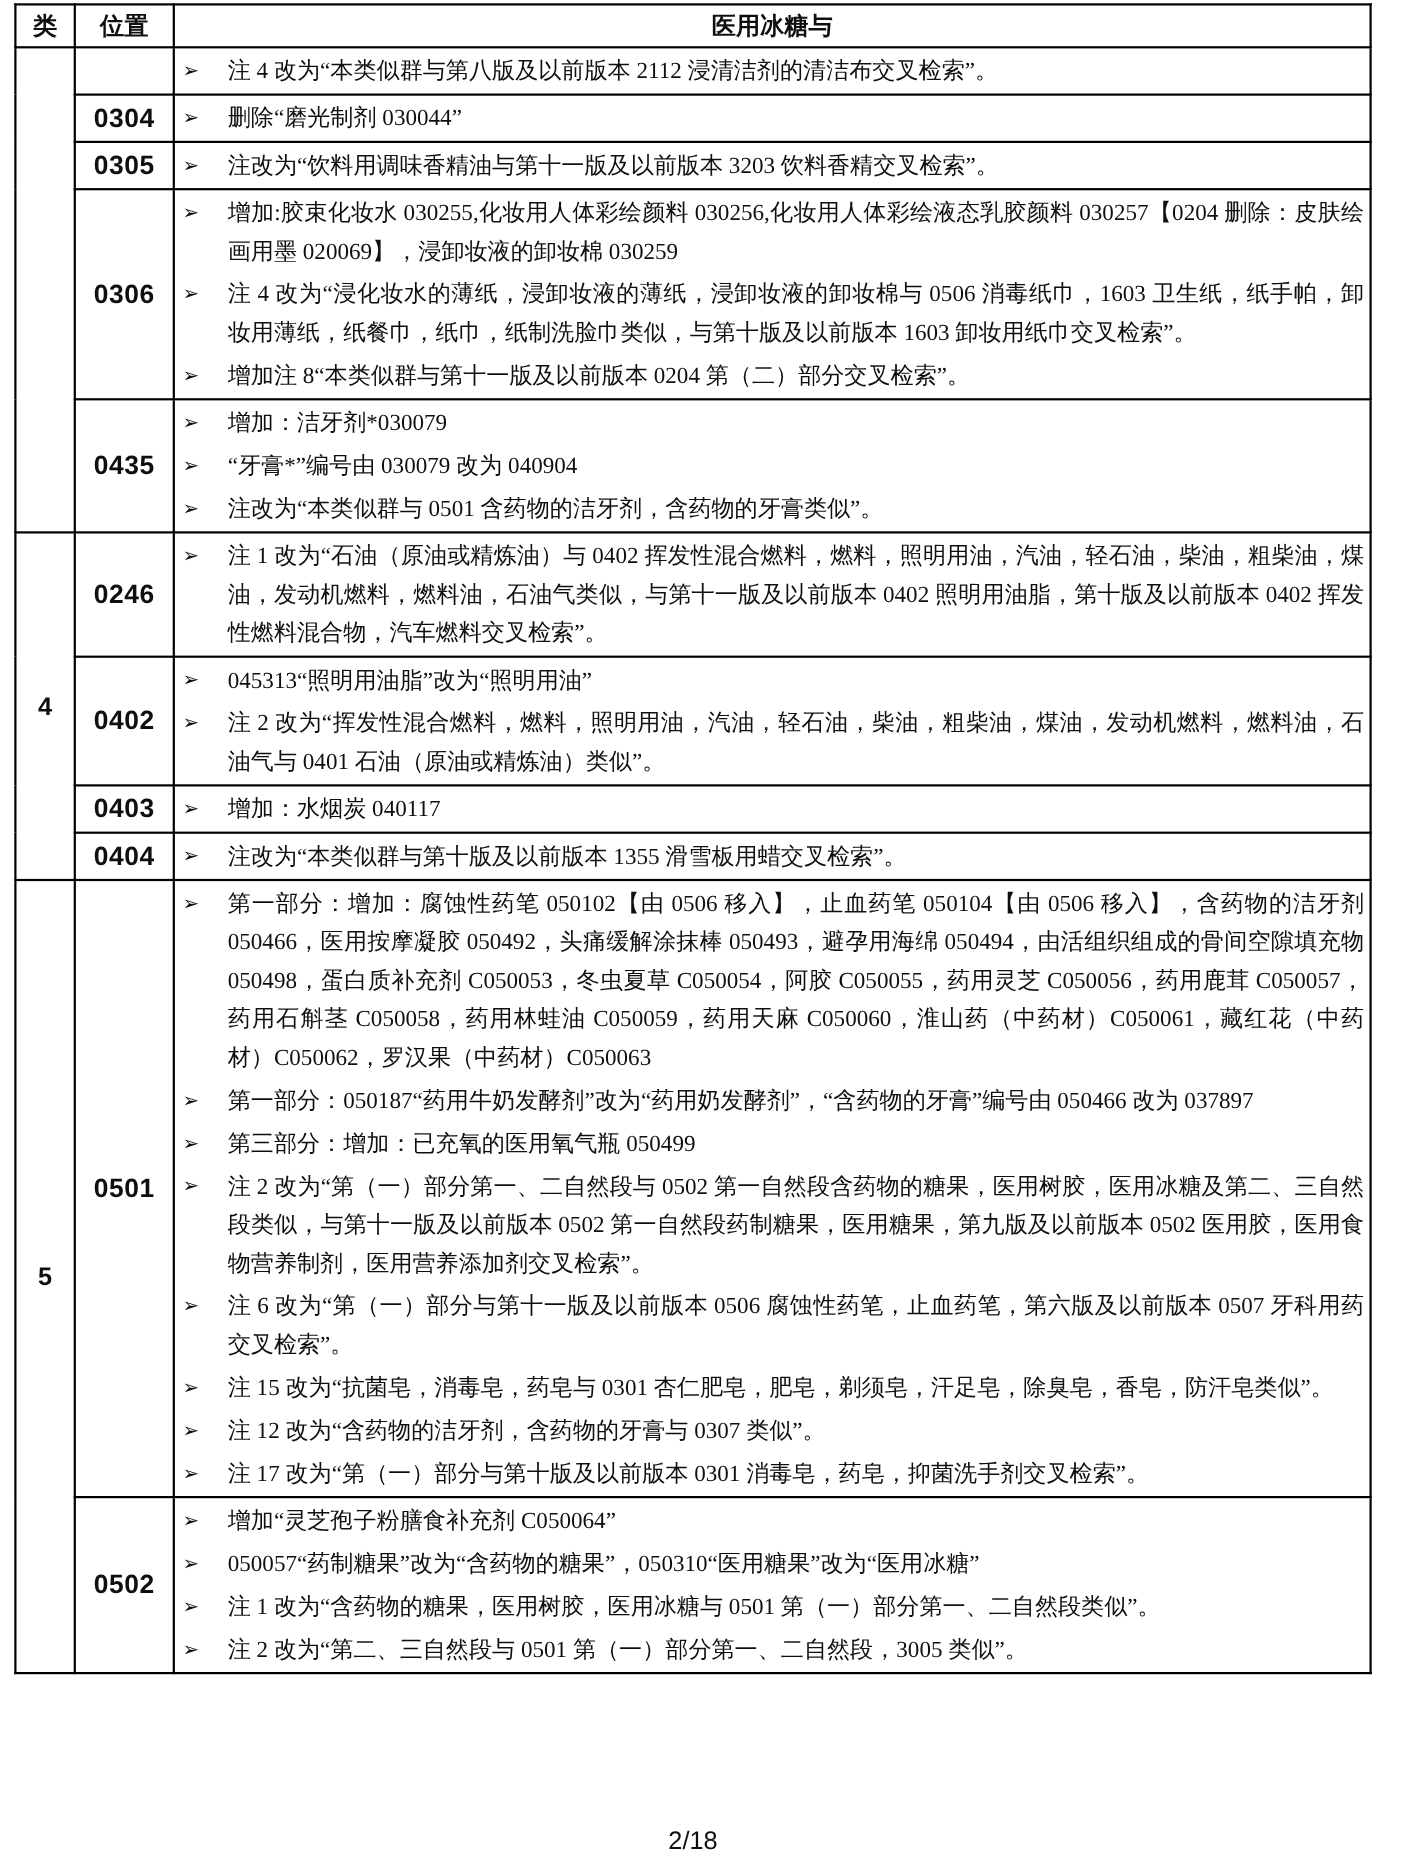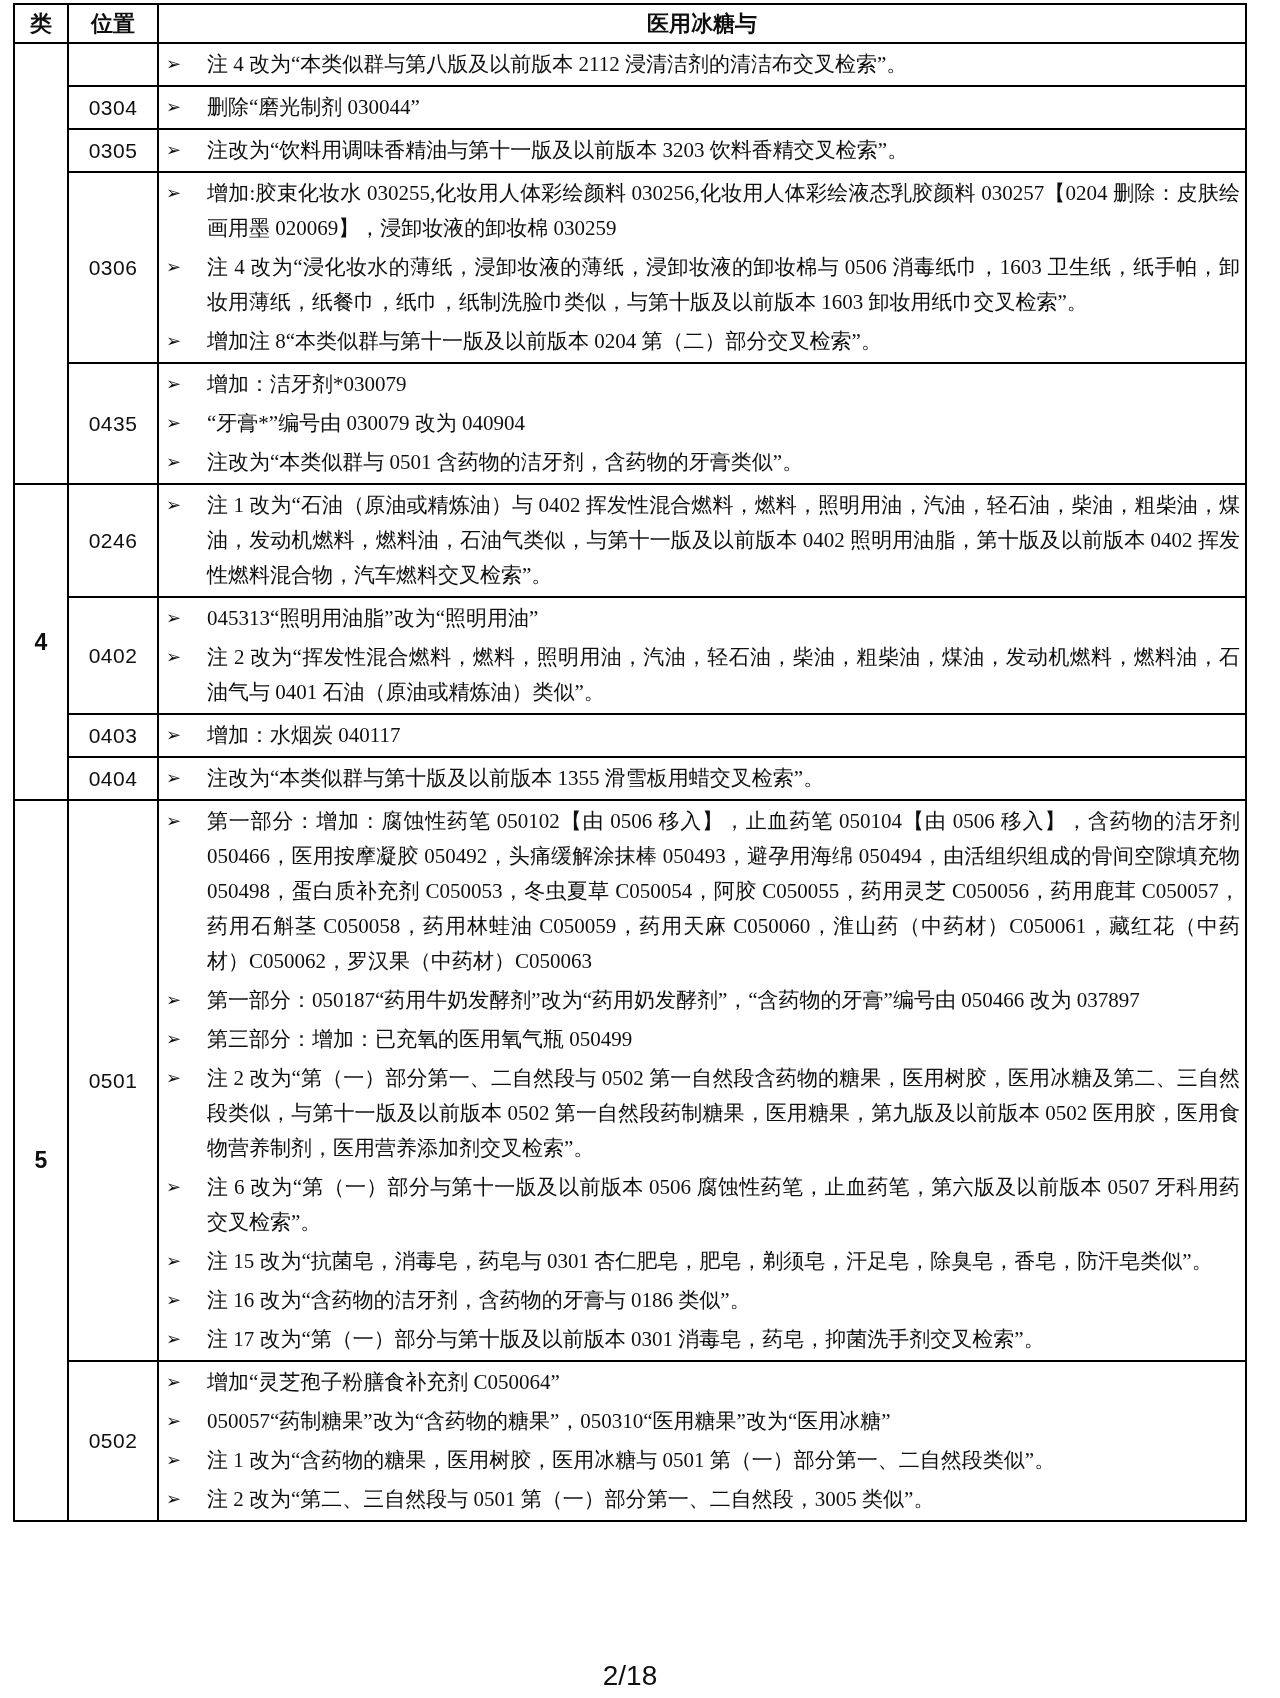--- a/index.html
+++ b/index.html
@@ -43,22 +43,22 @@
     vertical-align: middle;
     font-family: "Liberation Sans", "DejaVu Sans", sans-serif;
     font-size: 23px;
     font-weight: bold;
     padding: 0;
   }
   td.pos-cell {
     text-align: center;
     vertical-align: middle;
     font-family: "Liberation Sans", "DejaVu Sans", sans-serif;
-    font-size: 21px;
-    font-weight: normal;
+    font-size: 24px;
+    font-weight: bold;
     letter-spacing: 0.5px;
     padding: 0;
   }
   td.content-cell {
     vertical-align: middle;
     padding: 3px 0 3px 0;
   }
   .item {
     position: relative;
     padding-left: 48px;
@@ -79,21 +79,21 @@
     font-size: 18px;
     line-height: 35px;
   }
   .page-footer {
     position: absolute;
     left: 13px;
     top: 1660px;
     width: 1234px;
     text-align: center;
     font-family: "Liberation Sans", "DejaVu Sans", sans-serif;
-    font-size: 28px;
+    font-size: 23px;
     color: #0f0f0f;
   }
 </style>
 </head>
 <body>
 
 <div class="page">
   <table class="rev-table">
     <colgroup>
       <col style="width:54px">
@@ -172,21 +172,21 @@
         <tr>
           <td class="class-cell" rowspan="2">5</td>
           <td class="pos-cell">0501</td>
           <td class="content-cell">
             <div class="item"><span class="bullet">➢</span><span>第一部分：增加：腐蚀性药笔 050102【由 0506 移入】，止血药笔 050104【由 0506 移入】，含药物的洁牙剂 050466，医用按摩凝胶 050492，头痛缓解涂抹棒 050493，避孕用海绵 050494，由活组织组成的骨间空隙填充物 050498，蛋白质补充剂 C050053，冬虫夏草 C050054，阿胶 C050055，药用灵芝 C050056，药用鹿茸 C050057，药用石斛茎 C050058，药用林蛙油 C050059，药用天麻 C050060，淮山药（中药材）C050061，藏红花（中药材）C050062，罗汉果（中药材）C050063</span></div>
             <div class="item"><span class="bullet">➢</span><span>第一部分：050187“药用牛奶发酵剂”改为“药用奶发酵剂”，“含药物的牙膏”编号由 050466 改为 037897</span></div>
             <div class="item"><span class="bullet">➢</span><span>第三部分：增加：已充氧的医用氧气瓶 050499</span></div>
             <div class="item"><span class="bullet">➢</span><span>注 2 改为“第（一）部分第一、二自然段与 0502 第一自然段含药物的糖果，医用树胶，医用冰糖及第二、三自然段类似，与第十一版及以前版本 0502 第一自然段药制糖果，医用糖果，第九版及以前版本 0502 医用胶，医用食物营养制剂，医用营养添加剂交叉检索”。</span></div>
             <div class="item"><span class="bullet">➢</span><span>注 6 改为“第（一）部分与第十一版及以前版本 0506 腐蚀性药笔，止血药笔，第六版及以前版本 0507 牙科用药交叉检索”。</span></div>
             <div class="item"><span class="bullet">➢</span><span>注 15 改为“抗菌皂，消毒皂，药皂与 0301 杏仁肥皂，肥皂，剃须皂，汗足皂，除臭皂，香皂，防汗皂类似”。</span></div>
-            <div class="item"><span class="bullet">➢</span><span>注 16 改为“含药物的洁牙剂，含药物的牙膏与 0186 类似”。</span></div>
+            <div class="item"><span class="bullet">➢</span><span>注 12 改为“含药物的洁牙剂，含药物的牙膏与 0307 类似”。</span></div>
             <div class="item"><span class="bullet">➢</span><span>注 17 改为“第（一）部分与第十版及以前版本 0301 消毒皂，药皂，抑菌洗手剂交叉检索”。</span></div>
           </td>
         </tr>
         <tr>
           <td class="pos-cell">0502</td>
           <td class="content-cell">
             <div class="item"><span class="bullet">➢</span><span>增加“灵芝孢子粉膳食补充剂 C050064”</span></div>
             <div class="item"><span class="bullet">➢</span><span>050057“药制糖果”改为“含药物的糖果”，050310“医用糖果”改为“医用冰糖”</span></div>
             <div class="item"><span class="bullet">➢</span><span>注 1 改为“含药物的糖果，医用树胶，医用冰糖与 0501 第（一）部分第一、二自然段类似”。</span></div>
             <div class="item"><span class="bullet">➢</span><span>注 2 改为“第二、三自然段与 0501 第（一）部分第一、二自然段，3005 类似”。</span></div>

